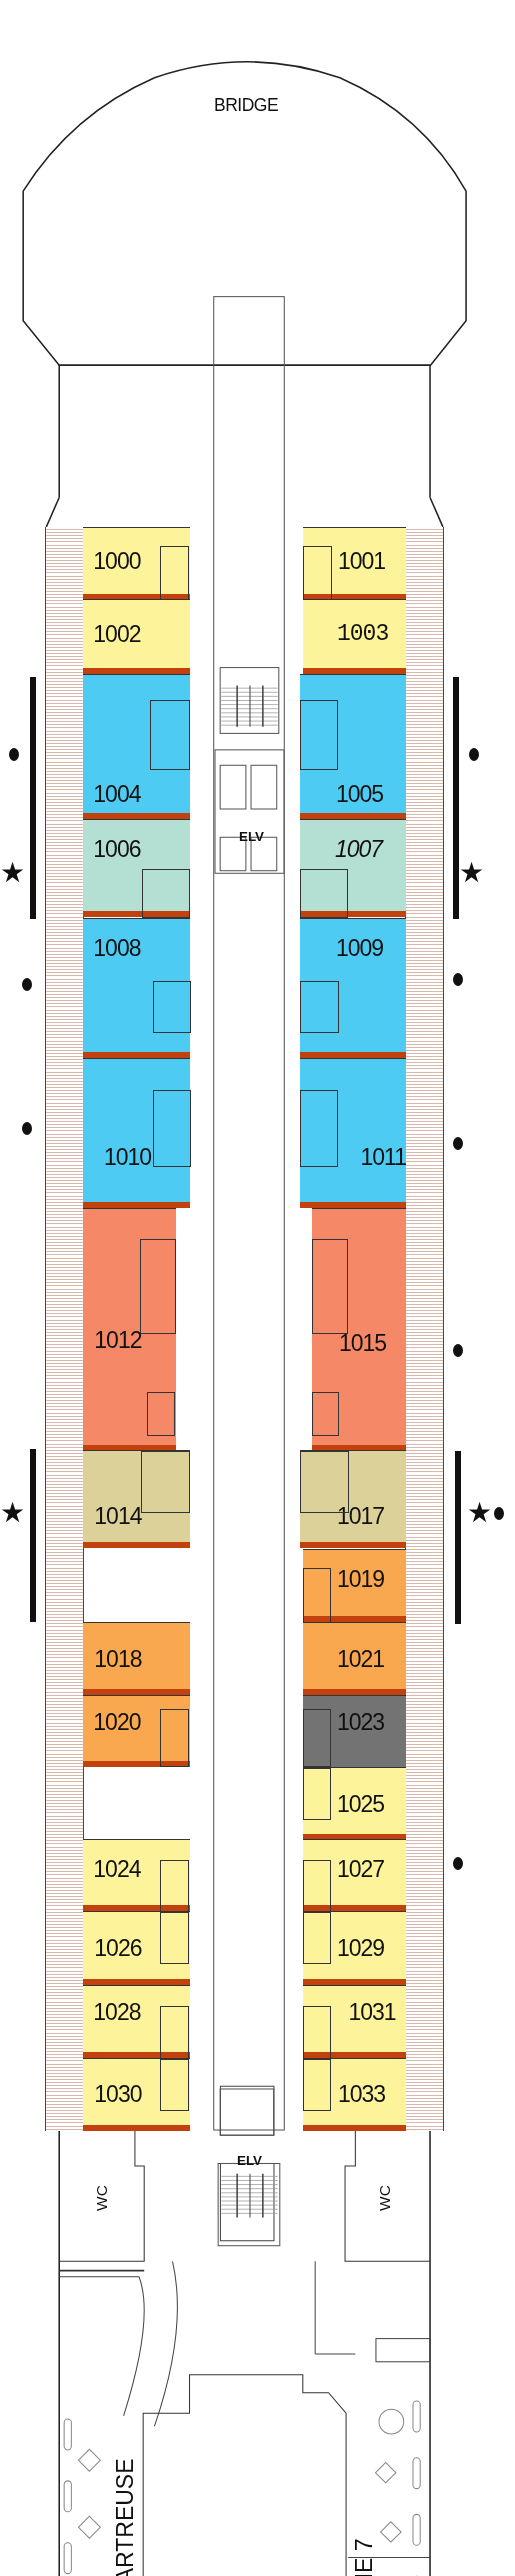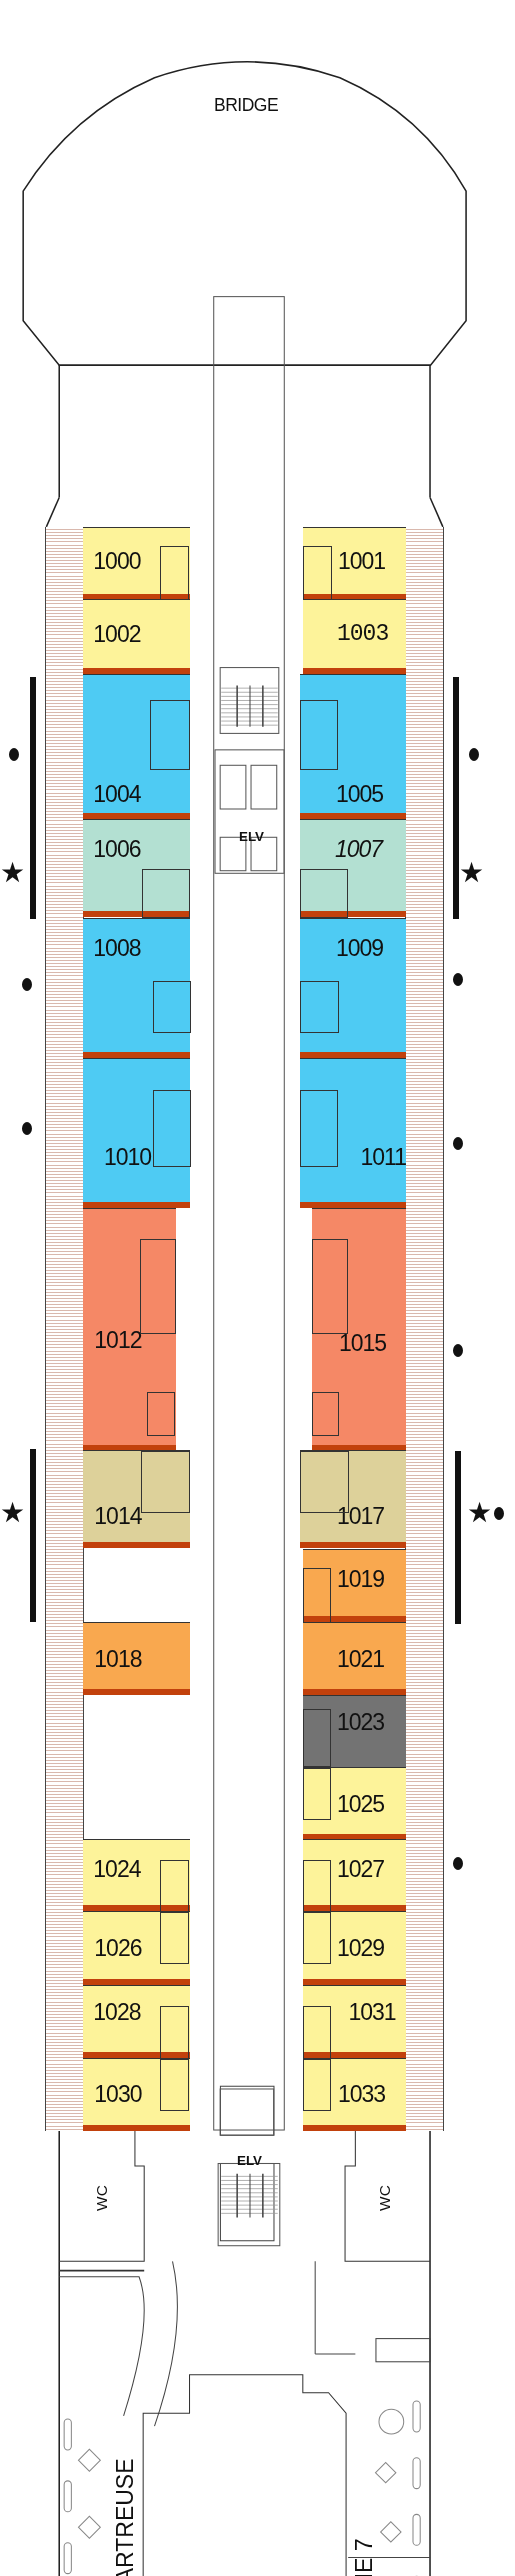--- a/index.html
+++ b/index.html
@@ -97,20 +97,24 @@
       <div class="cabin-num" style="top:118px;left:11.3px;">1012</div>
       <div class="bath" style="left:57px;top:30px;width:36px;height:95px;"></div>
       <div class="bath" style="left:64px;top:183px;width:28px;height:44px;"></div>
     </div>
   <div class="cabin" style="left:83px;top:1450px;width:107px;height:98px;background:#ddd19a;">
       <div class="cabin-num" style="top:52px;left:11.3px;">1014</div>
       <div class="bath" style="left:58px;top:0;width:49px;height:62px;"></div>
     </div>
   <div class="cabin" style="left:83px;top:1622px;width:107px;height:73px;background:#f9a84f;">
       <div class="cabin-num" style="top:23px;left:11.3px;">1018</div>
+    </div>
+  <div class="cabin" style="left:83px;top:1695px;width:107px;height:72px;background:#f9a84f;">
+      <div class="cabin-num" style="top:13px;left:10.3px;">1020</div>
+      <div class="bath" style="left:77px;top:13px;width:29px;height:58px;"></div>
     </div>
   <div class="cabin" style="left:83px;top:1839px;width:107px;height:72px;background:#fdf39a;">
       <div class="cabin-num" style="top:15.5px;left:10.3px;">1024</div>
       <div class="bath" style="left:77px;top:19.6px;width:29px;height:53px;"></div>
     </div>
   <div class="cabin" style="left:83px;top:1911px;width:107px;height:74px;background:#fdf39a;">
       <div class="cabin-num" style="top:23px;left:11.3px;">1026</div>
       <div class="bath" style="left:77px;top:0;width:29px;height:52px;"></div>
     </div>
   <div class="cabin" style="left:83px;top:1985px;width:107px;height:73px;background:#fdf39a;">

